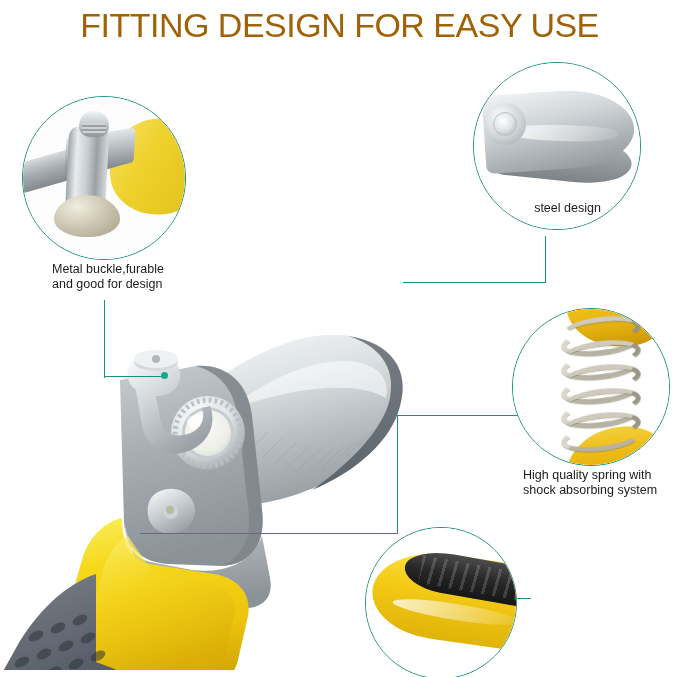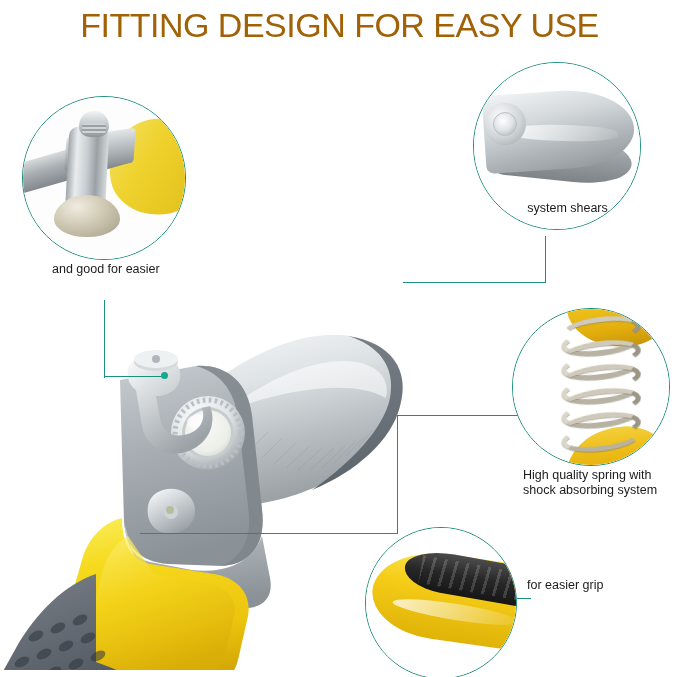--- a/index.html
+++ b/index.html
@@ -434,29 +434,29 @@
   <div class="circle c-grip">
     <div class="circ-inner">
       <div class="gp-bg"></div>
       <div class="gp-yellow"></div>
       <div class="gp-black"></div>
       <div class="gp-hl"></div>
     </div>
   </div>
 
   <div class="callout-text ct-buckle">
-    <div>and good for easier</div>
+    <div>Metal buckle,furable</div>
+    <div>and good for design</div>
   </div>
 
   <div class="callout-text ct-shears">
-    <div>system shears</div>
+    <div>steel design</div>
   </div>
 
   <div class="callout-text ct-spring">
     <div>High quality spring with</div>
     <div>shock absorbing system</div>
   </div>
 
   <div class="callout-text ct-grip">
-    <div>for easier grip</div>
   </div>
 
 </div>
 
 </body></html>

